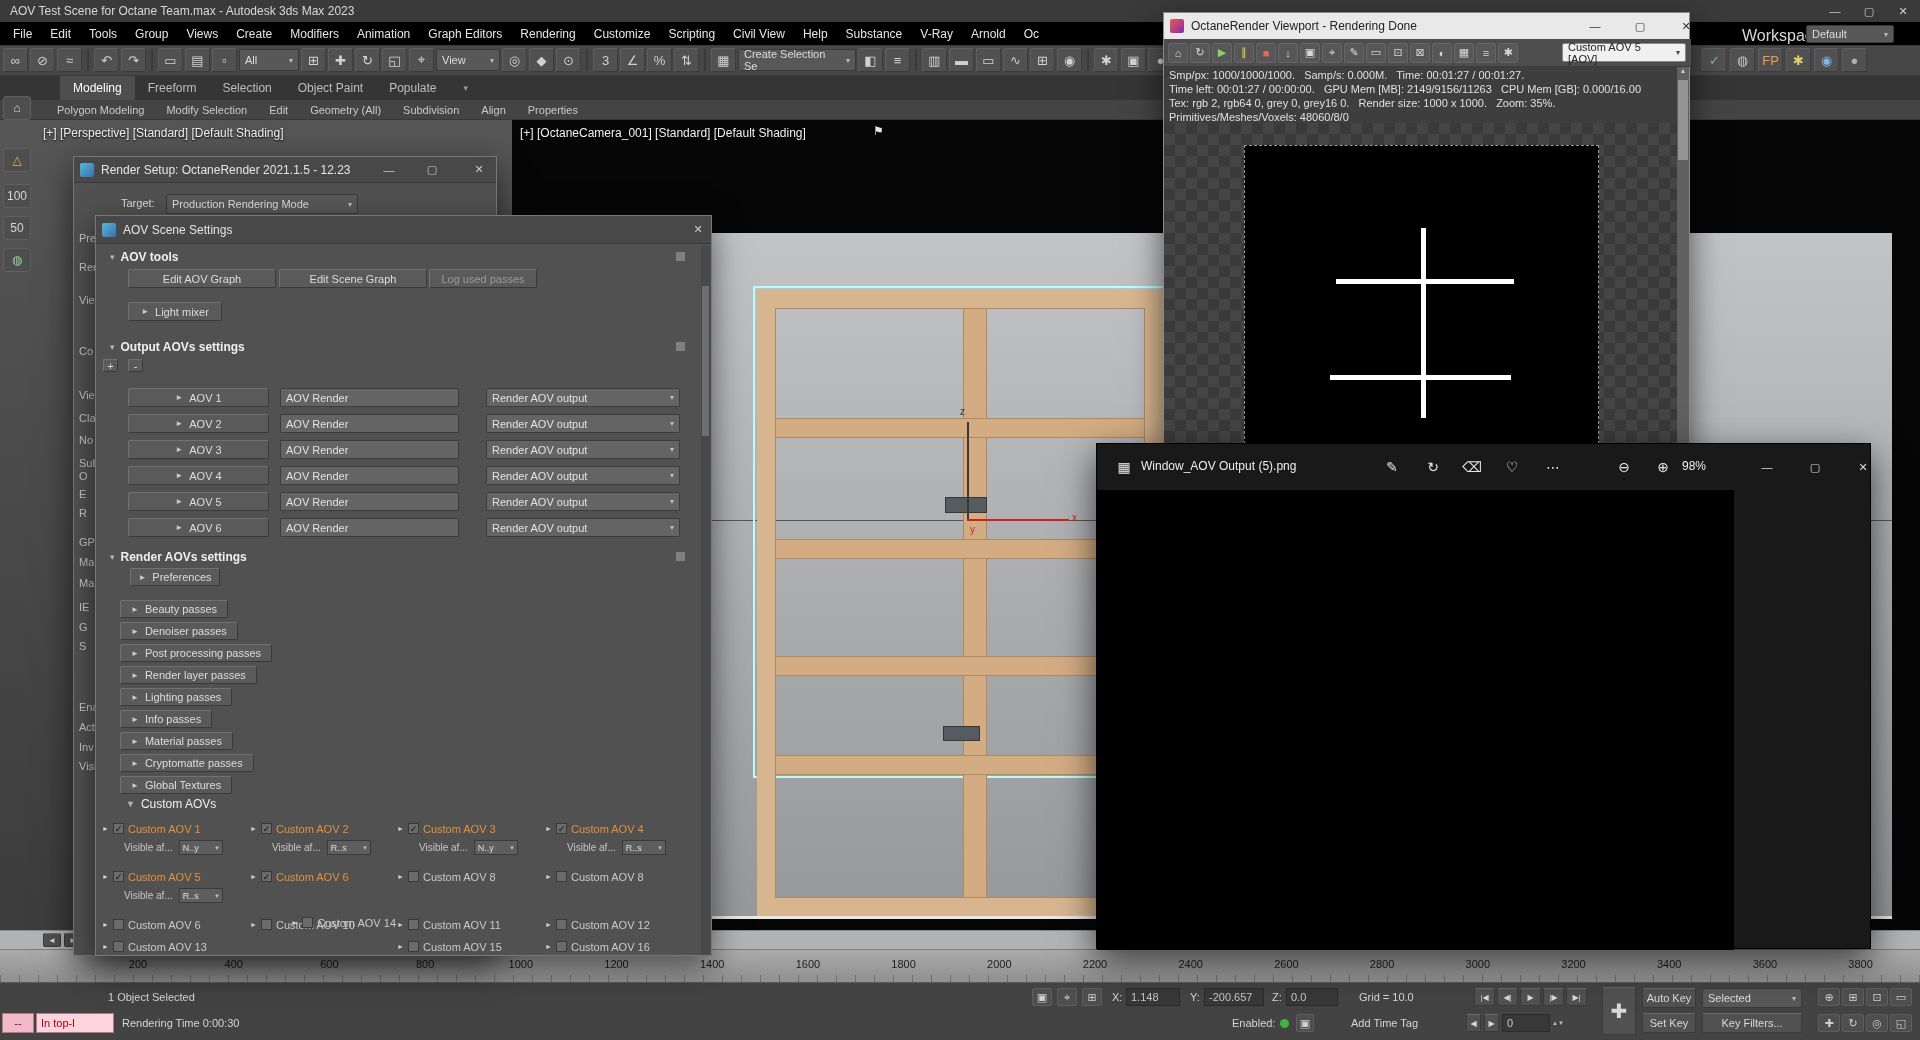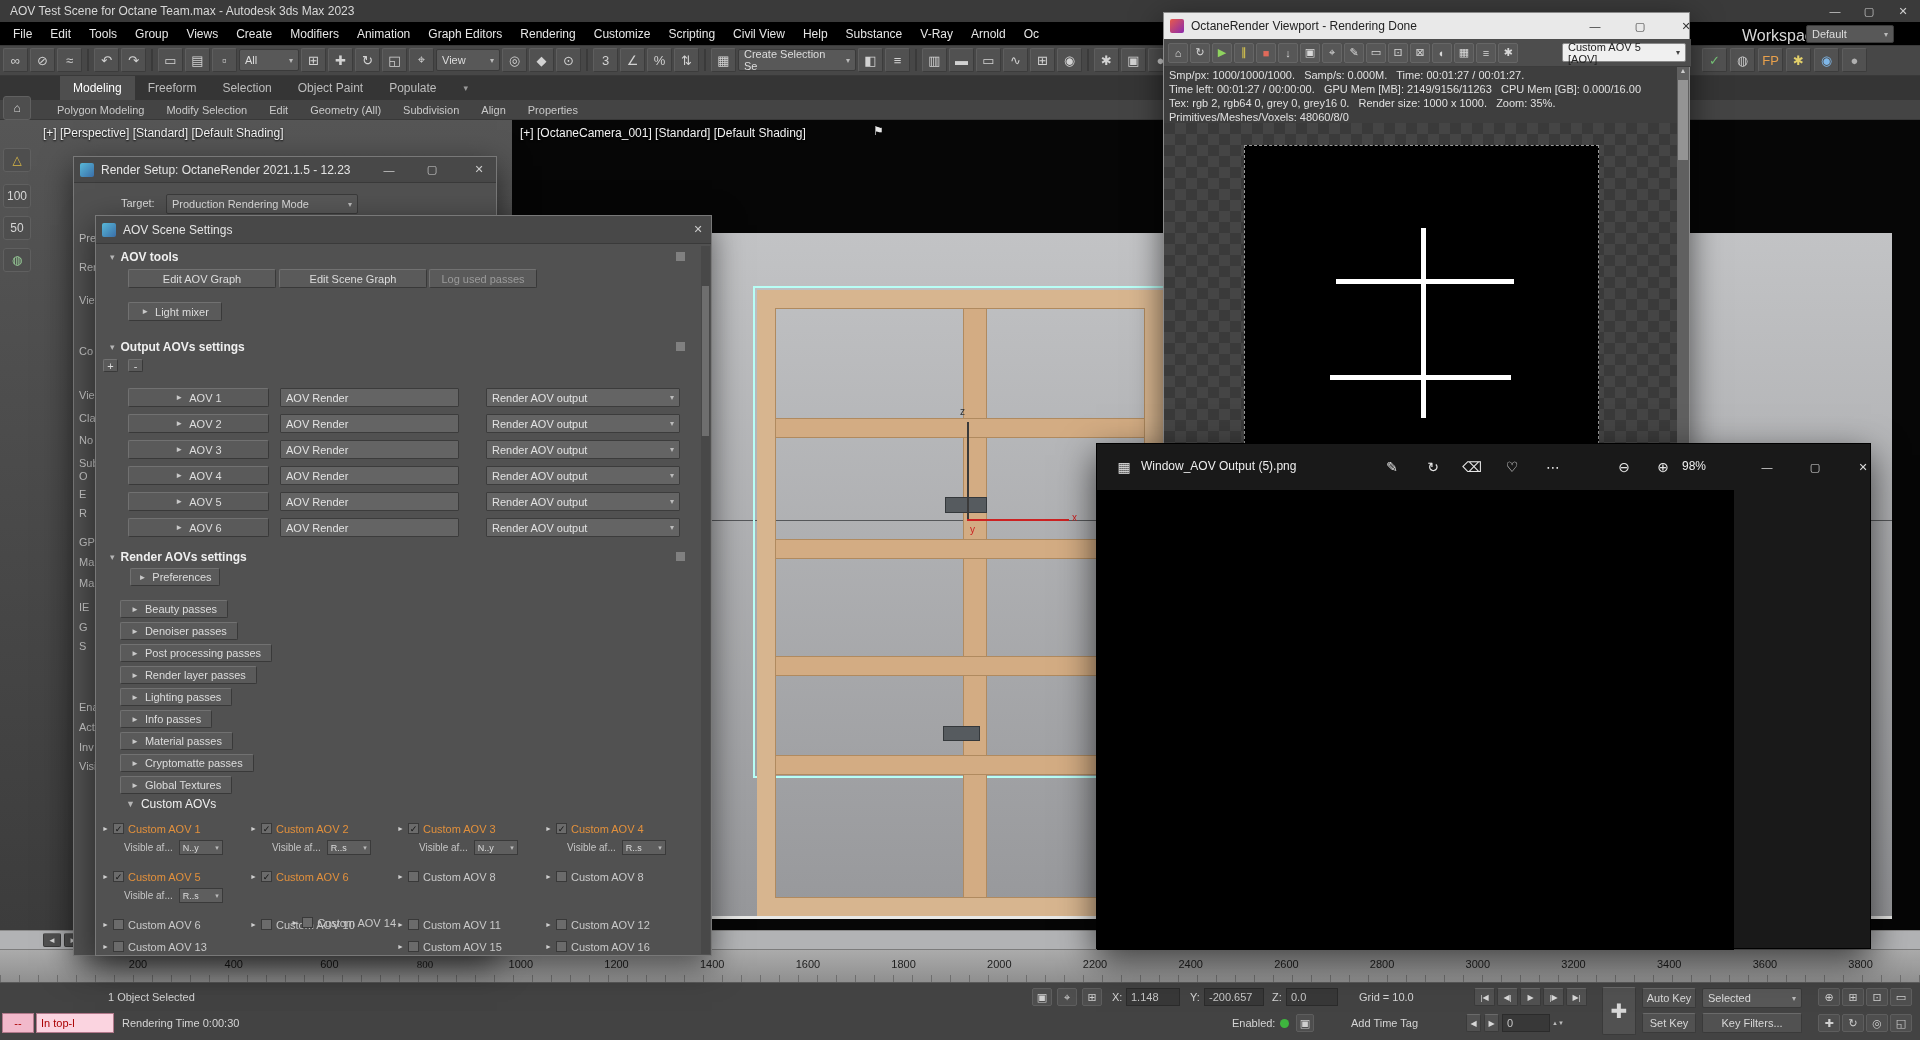--- a/index.html
+++ b/index.html
@@ -243,21 +243,21 @@
   <div class="abs trackbar">
     <span class="sbtn" style="left:43px;top:2px;width:18px;height:14px;font-size:8px">◄</span>
     <span class="sbtn" style="left:64px;top:2px;width:18px;height:14px;font-size:8px">►</span>
     <div class="abs" style="left:95px;top:1px;width:34px;height:16px;background:#8f9193;border:1px solid #6c6e70"></div>
   </div>
   <div class="abs ruler">
     <div id="ruler-ticks">
         <span class="tick" style="left: 138px;">200</span>
         <span class="tick" style="left: 233.7px;">400</span>
         <span class="tick" style="left: 329.4px;">600</span>
-        <span class="tick" style="left: 425.1px; font-family: Liberation Serif, serif;">800</span>
+        <span class="tick" style="left: 425.1px;">800</span>
         <span class="tick" style="left: 520.8px;">1000</span>
         <span class="tick" style="left: 616.5px;">1200</span>
         <span class="tick" style="left: 712.2px;">1400</span>
         <span class="tick" style="left: 807.9px;">1600</span>
         <span class="tick" style="left: 903.6px;">1800</span>
         <span class="tick" style="left: 999.3px;">2000</span>
         <span class="tick" style="left: 1095px;">2200</span>
         <span class="tick" style="left: 1190.7px;">2400</span>
         <span class="tick" style="left: 1286.4px;">2600</span>
         <span class="tick" style="left: 1382.1px;">2800</span>

